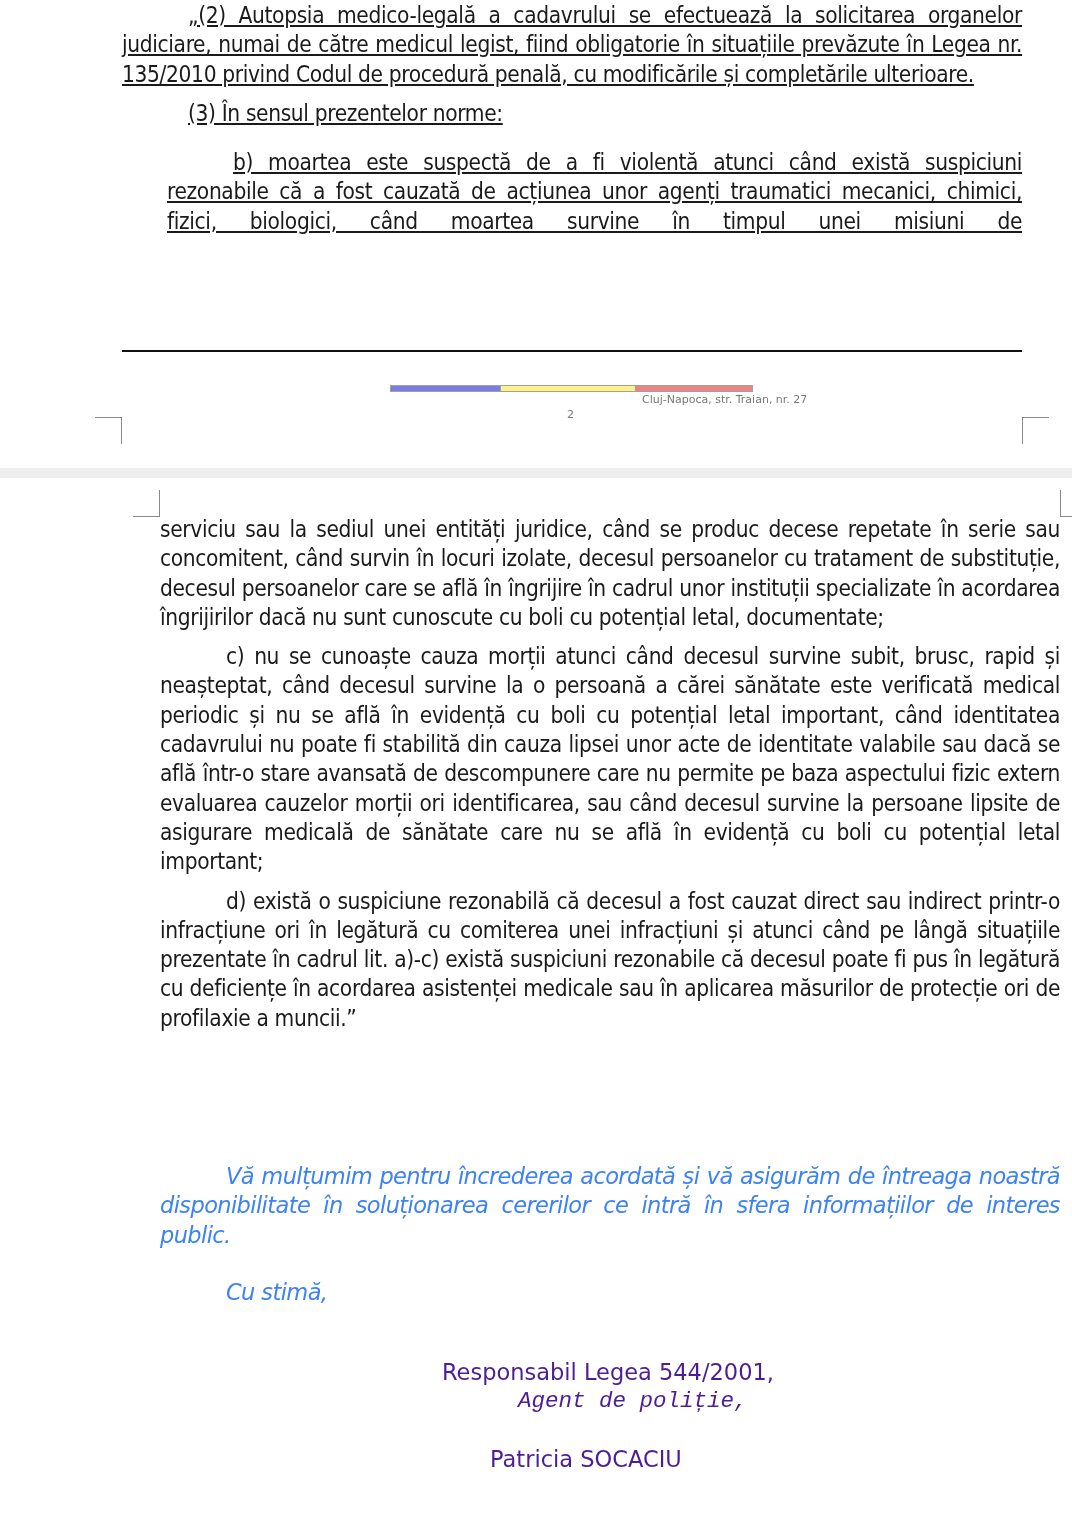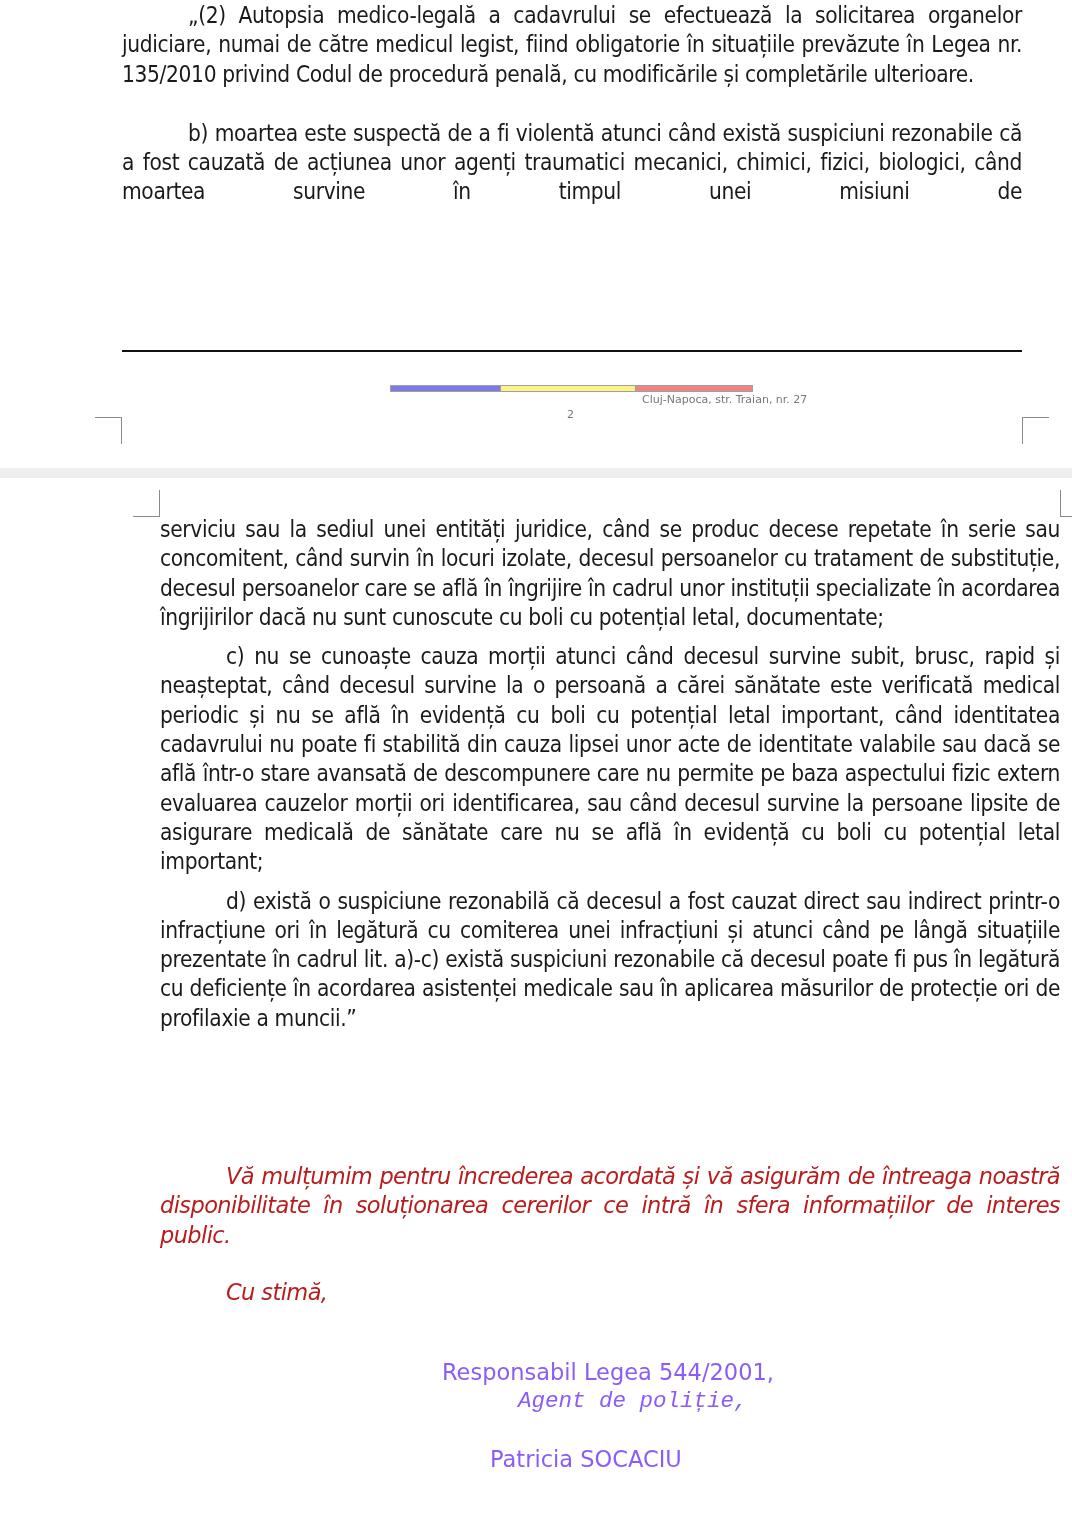--- a/index.html
+++ b/index.html
@@ -25,33 +25,34 @@
 
   .rule { position: absolute; left: 122px; width: 900px; top: 350px; height: 2px; background: #111; }
 
   .flag { position: absolute; top: 385px; height: 7px; }
   .flag .seg { position: absolute; top: 0; height: 7px; border: 1px solid #a0a0a0; box-sizing: border-box; }
   .footer-text { position: absolute; color: #777; font-size: 11px; font-family: "DejaVu Sans", sans-serif; white-space: nowrap; }
   .footer-text a { color: #6f6fcf; text-decoration: underline; }
 
   .crop { position: absolute; border-color: #8a8a8a; border-style: solid; width: 26px; height: 26px; }
 
-  .closing { position: absolute; left: 122px; width: 900px; font-style: italic; font-family: "DejaVu Sans", sans-serif; font-size: 22.5px; line-height: 29.3px; letter-spacing: -0.6px; color: #b91c1c; text-align: justify; }
-  .sig { position: absolute; font-family: "DejaVu Sans", sans-serif; font-size: 22.5px; color: #8b5cf6; white-space: nowrap; }
+  .closing { position: absolute; left: 122px; width: 900px; font-style: italic; font-family: "DejaVu Sans", sans-serif; font-size: 22.5px; line-height: 29.3px; letter-spacing: -0.6px; color: #3b82f6; text-align: justify; }
+  .sig { position: absolute; font-family: "DejaVu Sans", sans-serif; font-size: 22.5px; color: #4c1d95; white-space: nowrap; }
 </style>
 </head>
 <body>
 
 <div class="page" id="page1">
-  <div class="body-text" style="top:1px;">
+  <div class="body-text" style="top:1px;text-decoration:underline;">
     <p class="para"><span class="indent"></span><span>„(2) Autopsia medico-legală a cadavrului se efectuează la solicitarea organelor judiciare, numai de către medicul legist, fiind obligatorie în situațiile prevăzute în Legea nr. 135/2010 privind Codul de procedură penală, cu modificările și completările ulterioare.</span></p>
     <div class="gap10"></div>
+    <p class="para"><span class="indent"></span><span>(3) În sensul prezentelor norme:</span></p>
     <div class="gap10"></div>
     <div class="gap10"></div>
-    <p class="para" style="text-align-last: justify;"><span class="indent"></span><span>b) moartea este suspectă de a fi violentă atunci când există suspiciuni rezonabile că a fost cauzată de acțiunea unor agenți traumatici mecanici, chimici, fizici, biologici, când moartea survine în timpul unei misiuni de</span></p>
+    <p class="para" style="text-align-last: justify; margin-left: 45px;"><span class="indent"></span><span>b) moartea este suspectă de a fi violentă atunci când există suspiciuni rezonabile că a fost cauzată de acțiunea unor agenți traumatici mecanici, chimici, fizici, biologici, când moartea survine în timpul unei misiuni de</span></p>
   </div>
 
   <div class="rule"></div>
 
   <div class="flag" style="left:390px; width:363px;">
     <div class="seg" style="left:0; width:111px; background:#7b7be6;"></div>
     <div class="seg" style="left:110px; width:136px; background:#fbf28a;"></div>
     <div class="seg" style="left:245px; width:118px; background:#ee8383;"></div>
   </div>
   <div class="footer-text" style="left:642px; top:393px;">Cluj-Napoca, str. Traian, nr. 27</div>

